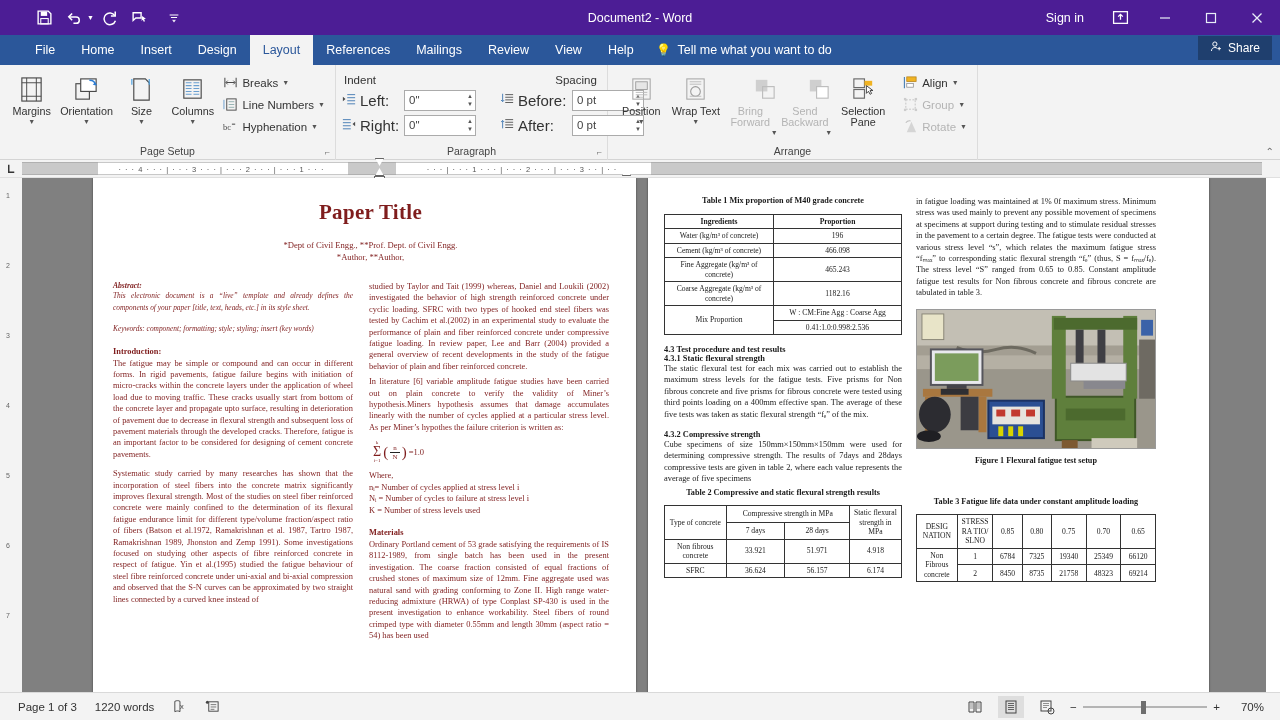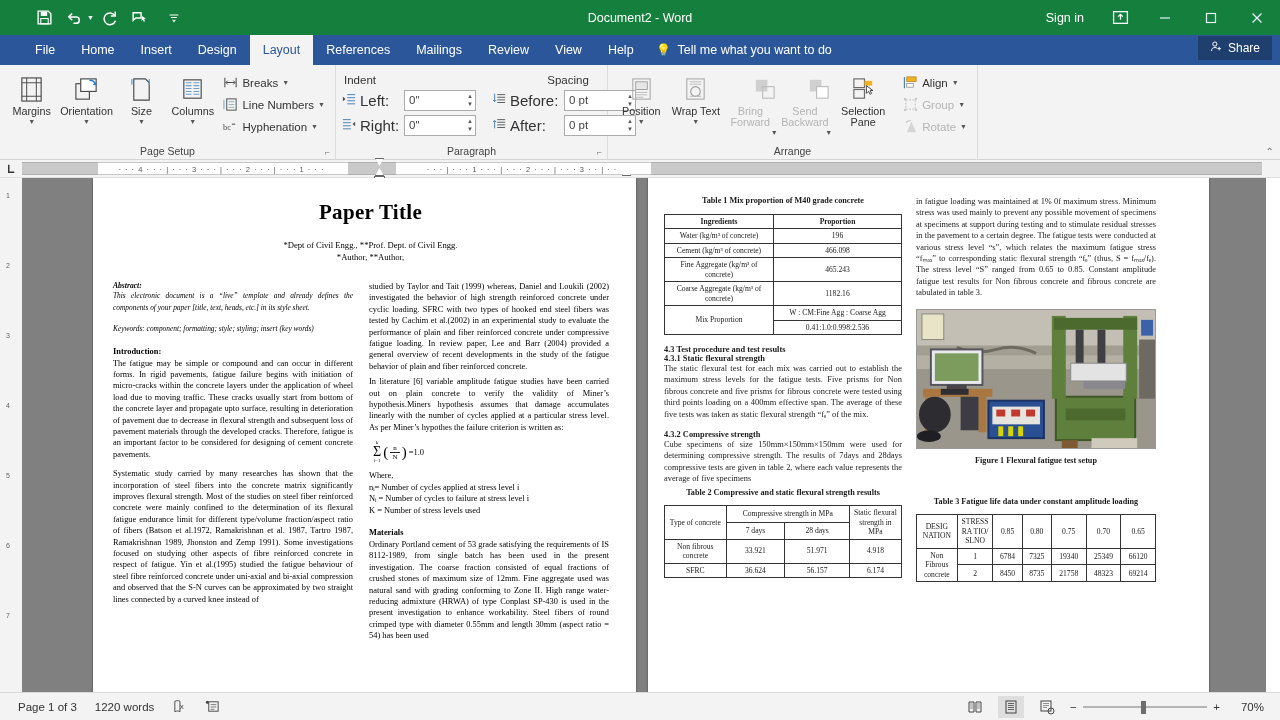--- a/index.html
+++ b/index.html
@@ -13,21 +13,21 @@
   #app {
     position: relative;
     width: 1280px; height: 720px;
     background: #fff;
     overflow: hidden;
   }
 
   
   .titlebar {
     position: absolute; left: 0; top: 0; width: 1280px; height: 35px;
-    background: #15803d;
+    background: #4c1d95;
     display: flex; align-items: center;
   }
   .qat { display: flex; align-items: center; padding-left: 30px; gap: 2px; }
   .qat-btn {
     width: 28px; height: 26px; display: flex; align-items: center; justify-content: center;
     color: #fff;
   }
   .qat-btn svg { display: block; }
   .qat-caret { font-size: 7px; color: #fff; margin-left: -3px; }
   .titlebar-title {
@@ -94,21 +94,21 @@
   .smallcol { display: flex; flex-direction: column; gap: 1px; padding-top: 3px; }
   .smallbtn {
     display: flex; align-items: center; gap: 4px;
     height: 21px; padding: 0 4px; font-size: 11.5px; color: #333; white-space: nowrap;
   }
   .smallbtn.disabled { color: #b4b4b4; }
   .smallbtn .ic { width: 16px; height: 16px; display: flex; align-items: center; justify-content: center; }
   .smallbtn .dd { font-size: 7px; color: #555; }
 
   
-  .pgrid { display: flex; gap: 8px; padding-top: 2px; }
+  .pgrid { display: flex; gap: 16px; padding-top: 2px; }
   .pcol { display: flex; flex-direction: column; }
   .pcol-hdr { font-size: 11.5px; color: #333; height: 18px; line-height: 18px; padding-left: 2px; }
   .prow { display: flex; align-items: center; height: 22px; margin-bottom: 3px; }
   .prow .plabel { display: flex; align-items: center; gap: 4px; font-size: 15px; color: #333; width: 62px; }
   .prow .plabel.wide { width: 72px; }
   .spin {
     width: 72px; height: 21px; border: 1px solid #ababab; background: #fff;
     display: flex; align-items: center; font-size: 11.5px; color: #444; padding-left: 4px;
     position: relative;
   }
@@ -148,21 +148,21 @@
     position: absolute; left: 22px; top: 178px; width: 1244px; height: 514px;
     background: #808080; overflow: hidden;
   }
   .page {
     position: absolute; top: 0; background: #fff; box-shadow: 0 0 2px rgba(0,0,0,.5);
   }
   .page1 { left: 71px; width: 543px; height: 534px; }
   .page2 { left: 626px; width: 561px; height: 534px; }
 
   
-  .p1 { padding: 22px 8px 0 20px; font-family: "Liberation Serif", serif; color: #000000; }
+  .p1 { padding: 22px 8px 0 20px; font-family: "Liberation Serif", serif; color: #7f1d1d; }
   .doc-title { text-align: center; font-size: 21px; font-weight: bold; letter-spacing: .3px; }
   .doc-authors { text-align: center; font-size: 8.6px; margin-top: 14px; line-height: 12px; }
   .twocol { display: flex; gap: 16px; margin-top: 18px; }
   .col { width: 240px; }
   .abs-h { font-size: 7.6px; font-style: italic; font-weight: bold; }
   .abs-b { font-size: 7.4px; font-style: italic; text-align: justify; line-height: 12px; }
   .kw { font-size: 7.4px; font-style: italic; text-align: justify; line-height: 10.5px; margin-top: 10px; }
   .sec-h { font-size: 8.4px; font-weight: bold; margin-top: 12px; }
   .body-t { font-size: 8.4px; text-align: justify; line-height: 11.4px; margin-top: 2px; }
   .body-t.tight { margin-top: 0; }

